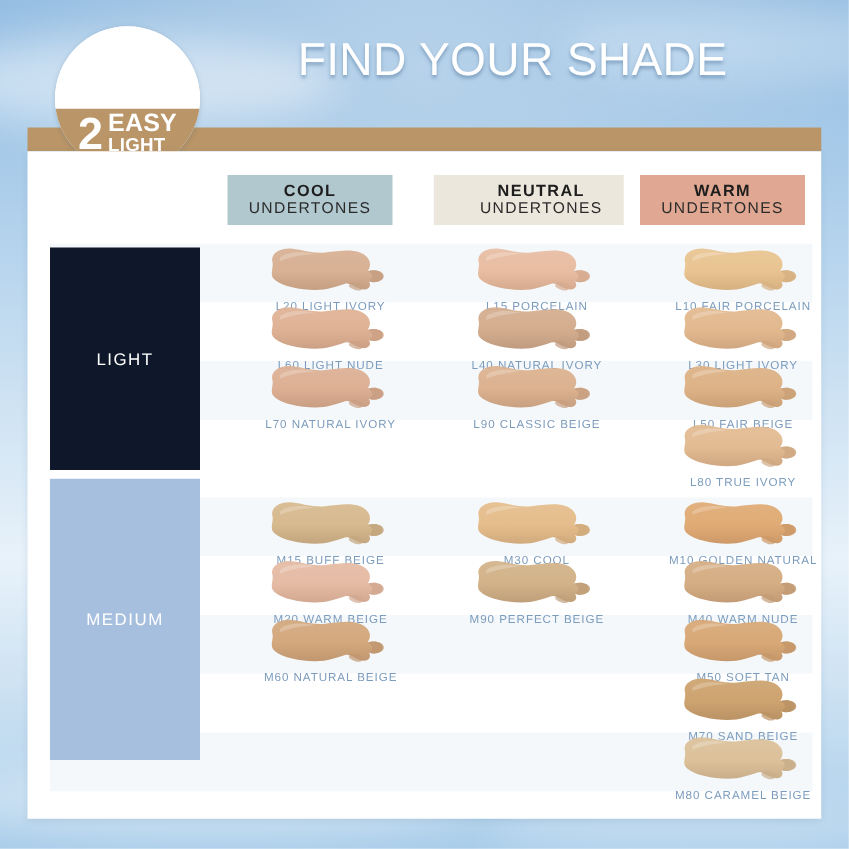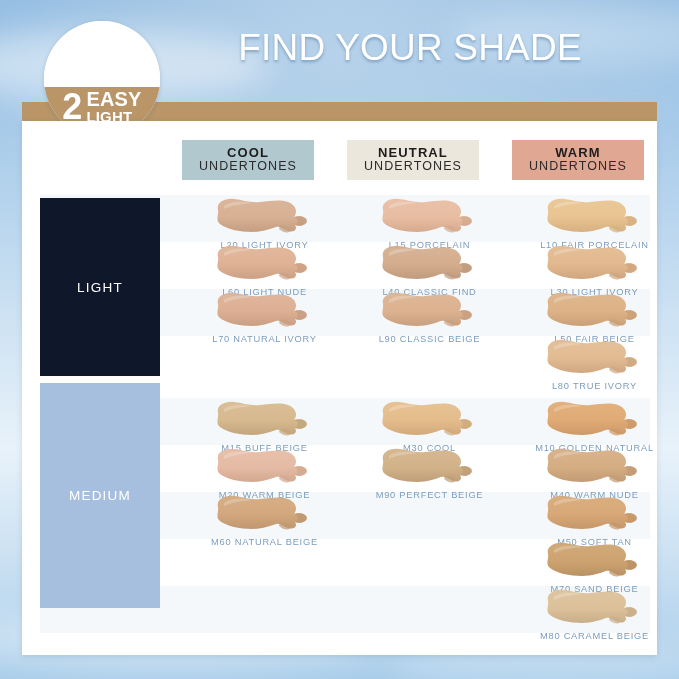--- a/index.html
+++ b/index.html
@@ -54,21 +54,21 @@
 
   
   .undertones{position:absolute;left:0;top:19px;width:635px;height:42px;}
   .ut{
     position:absolute;top:0;height:40px;display:flex;flex-direction:column;
     align-items:center;justify-content:center;line-height:1.1;
   }
   .ut .t1{font-size:13px;font-weight:bold;letter-spacing:1.1px;color:#1d1d1d;}
   .ut .t2{font-size:12.5px;letter-spacing:1.1px;color:#2a2a2a;}
   .ut-cool{left:160px;width:132px;background:#b1c8ce;}
-  .ut-neutral{left:325px;width:132px;background:#ece7dc;}
+  .ut-neutral{left:325px;width:132px;background:#ece7dc;padding-left:20px;}
   .ut-warm{left:490px;width:132px;background:#e0a893;}
 
   
   .grid{position:absolute;left:0;top:74px;width:635px;}
   .rowstripe{position:absolute;left:18px;width:610px;}
   .stripe-a{background:#f4f8fb;}
   .stripe-b{background:#ffffff;}
 
   .sidelabel{
     position:absolute;left:18px;width:120px;background:#a7bfde;
@@ -231,21 +231,21 @@
     </defs>
     <path d="M8,14 C6,7 14,2 24,3 C33,4 40,7 50,6 C60,5 70,3 78,6
              C86,9 88,16 84,21 C90,19 96,21 96,25 C96,29 90,31 85,29
              C88,33 84,37 78,35 C72,33 70,30 66,31
              C60,33 52,36 42,36 C30,36 16,33 10,28 C5,24 9,19 8,14 Z" fill="url(#g4)"></path>
     <path d="M84,21 C90,19 97,21 97,25 C97,29 90,31 85,29 C89,27 89,23 84,21 Z" fill="#c09b7f" opacity="0.85"></path>
     <path d="M70,30 C76,29 82,32 80,35 C78,38 72,36 69,33 Z" fill="#c09b7f" opacity="0.7"></path>
     <path d="M14,10 C20,5 32,5 42,7 C34,8 22,9 14,13 Z" fill="#ffffff" opacity="0.22"></path>
   </svg>
         </div>
-        <div class="shade-name">L40 CLASSIC FIND</div>
+        <div class="shade-name">L40 NATURAL IVORY</div>
       </div>
       <div class="cell" style="left: 490px; top: 48px;">
         <div class="swatch-box">
   <svg class="blob" width="110" height="43" viewBox="0 0 110 43">
     <defs>
       <linearGradient id="g5" x1="0" y1="0" x2="0" y2="1">
         <stop offset="0%" stop-color="#e2b98f" stop-opacity="0.92"></stop>
         <stop offset="55%" stop-color="#e2b98f"></stop>
         <stop offset="100%" stop-color="#cfa67f"></stop>
       </linearGradient>

